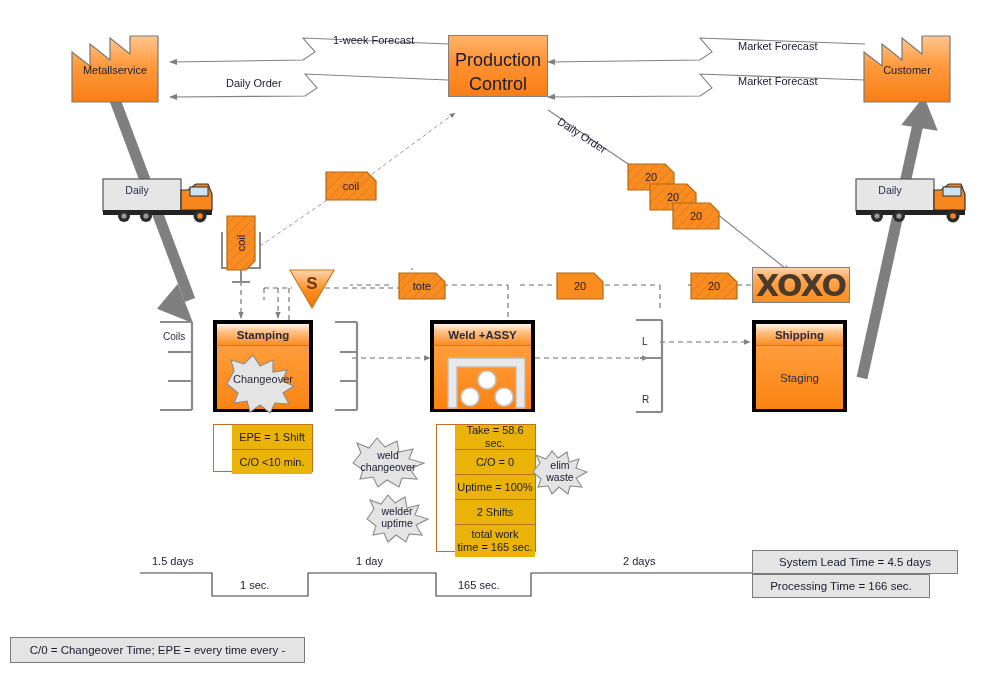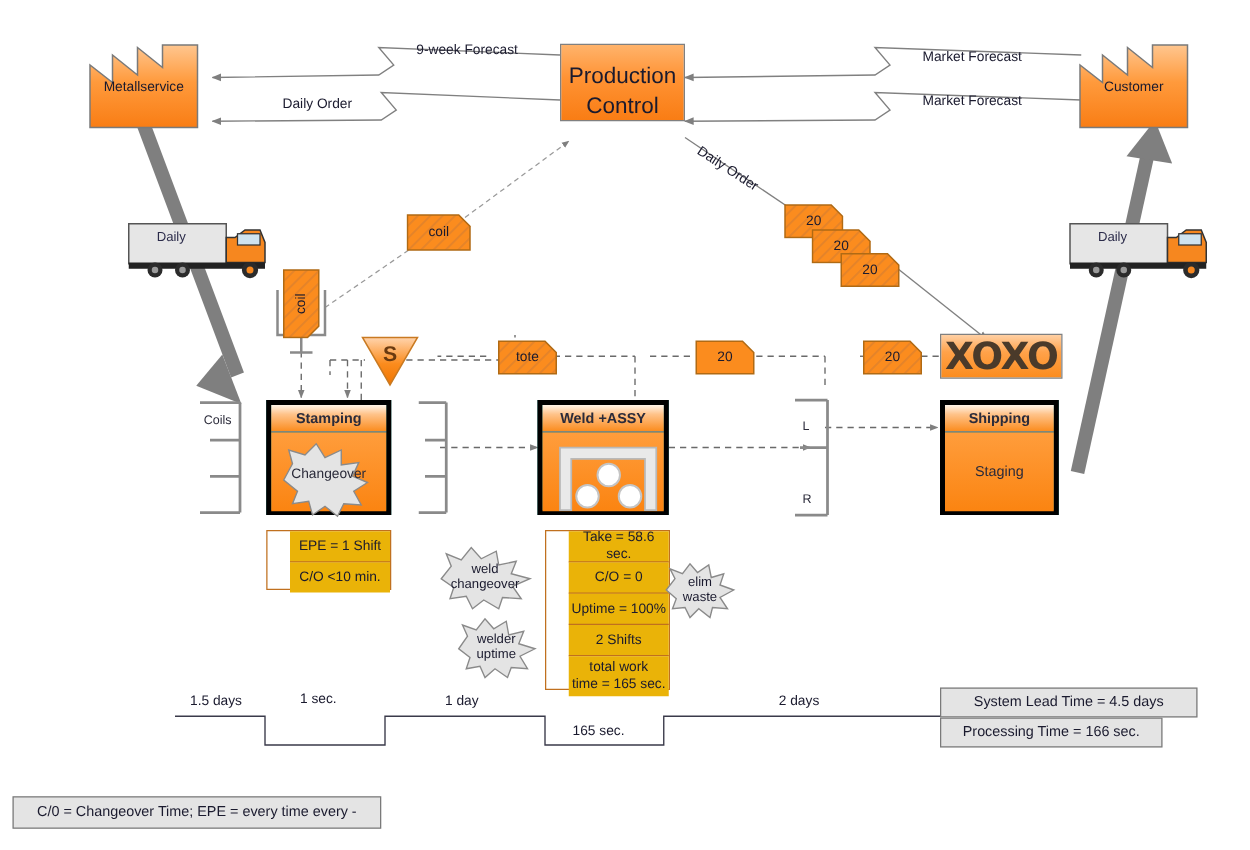--- a/index.html
+++ b/index.html
@@ -206,21 +206,21 @@
     <div class="ftxt">Customer</div>
   </div>
 
   <div class="node obox" style="left:448px;top:35px;width:100px;height:62px;">
     <div style="position:absolute;left:0;right:0;top:12px;text-align:center;font-size:18px;line-height:1.35;">
       <div>Production</div>
       <div>Control</div>
     </div>
   </div>
 
-  <div class="flowlbl" style="left:333px;top:34px;">9-week Forecast</div>
+  <div class="flowlbl" style="left:333px;top:34px;">1-week Forecast</div>
   <div class="flowlbl" style="left:226px;top:77px;">Daily Order</div>
   <div class="flowlbl" style="left:738px;top:40px;">Market Forecast</div>
   <div class="flowlbl" style="left:738px;top:75px;">Market Forecast</div>
   <div class="flowlbl" style="left:562px;top:115px;transform:rotate(33deg);transform-origin:left top;">Daily Order</div>
 
   <div class="node truck" style="left:100px;top:176px;width:115px;height:48px;">
     <svg width="115" height="48" style="position:absolute;left:0;top:0;">
       <rect x="3" y="3" width="78" height="32" fill="#e6e6e6" stroke="#555" stroke-width="1.2"></rect>
       <path d="M 81 14 L 88 14 L 96 8 L 108 8 L 112 18 L 112 34 L 81 34 z" fill="#f6871f" stroke="#333" stroke-width="1.2"></path>
       <rect x="90" y="11" width="18" height="9" fill="#cfe3ef" stroke="#333" stroke-width="1"></rect>
@@ -397,21 +397,21 @@
     </svg>
     <div class="btxt">
       <div>elim</div>
       <div>waste</div>
     </div>
   </div>
 
   <div class="tlbl" style="left:152px;top:555px;">1.5 days</div>
   <div class="tlbl" style="left:356px;top:555px;">1 day</div>
   <div class="tlbl" style="left:623px;top:555px;">2 days</div>
-  <div class="tlbl" style="left:240px;top:553px;">1 sec.</div>
+  <div class="tlbl" style="left:240px;top:579px;">1 sec.</div>
   <div class="tlbl" style="left:458px;top:579px;">165 sec.</div>
 
   <div class="node gbox" style="left:752px;top:550px;width:206px;height:24px;">System Lead Time = 4.5 days</div>
   <div class="node gbox" style="left:752px;top:574px;width:178px;height:24px;">Processing Time = 166 sec.</div>
 
   <div class="node gbox" style="left:10px;top:637px;width:295px;height:26px;">C/0 = Changeover Time; EPE = every time every -</div>
 
 </div>
 
 </body></html>

